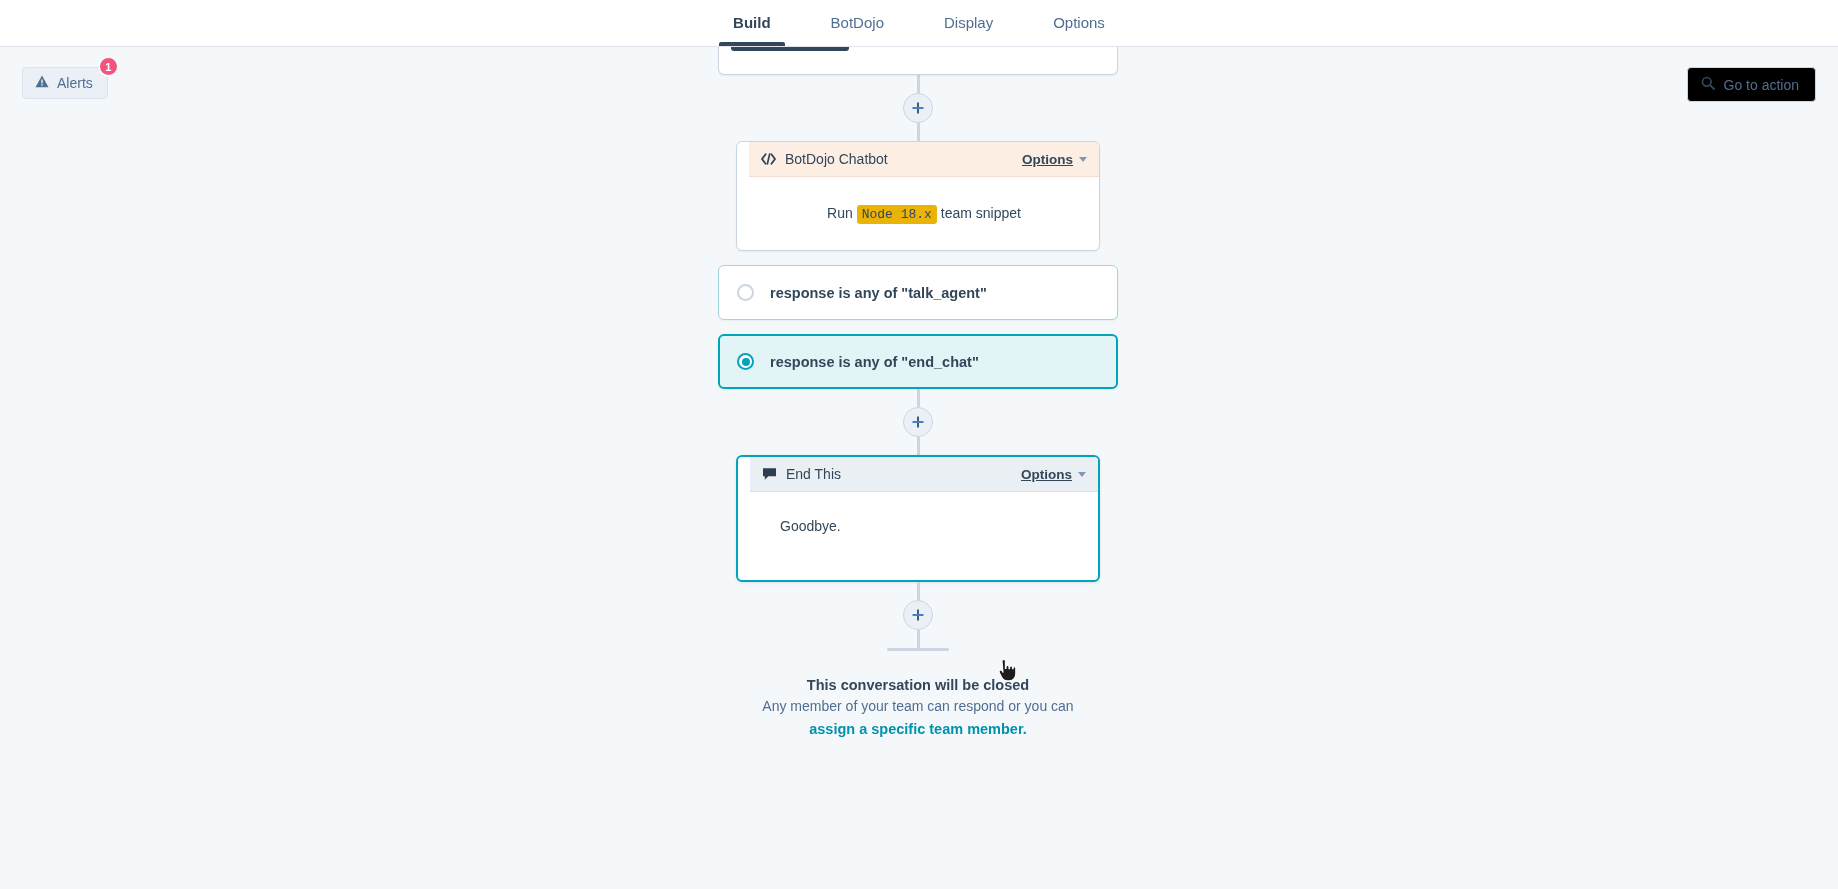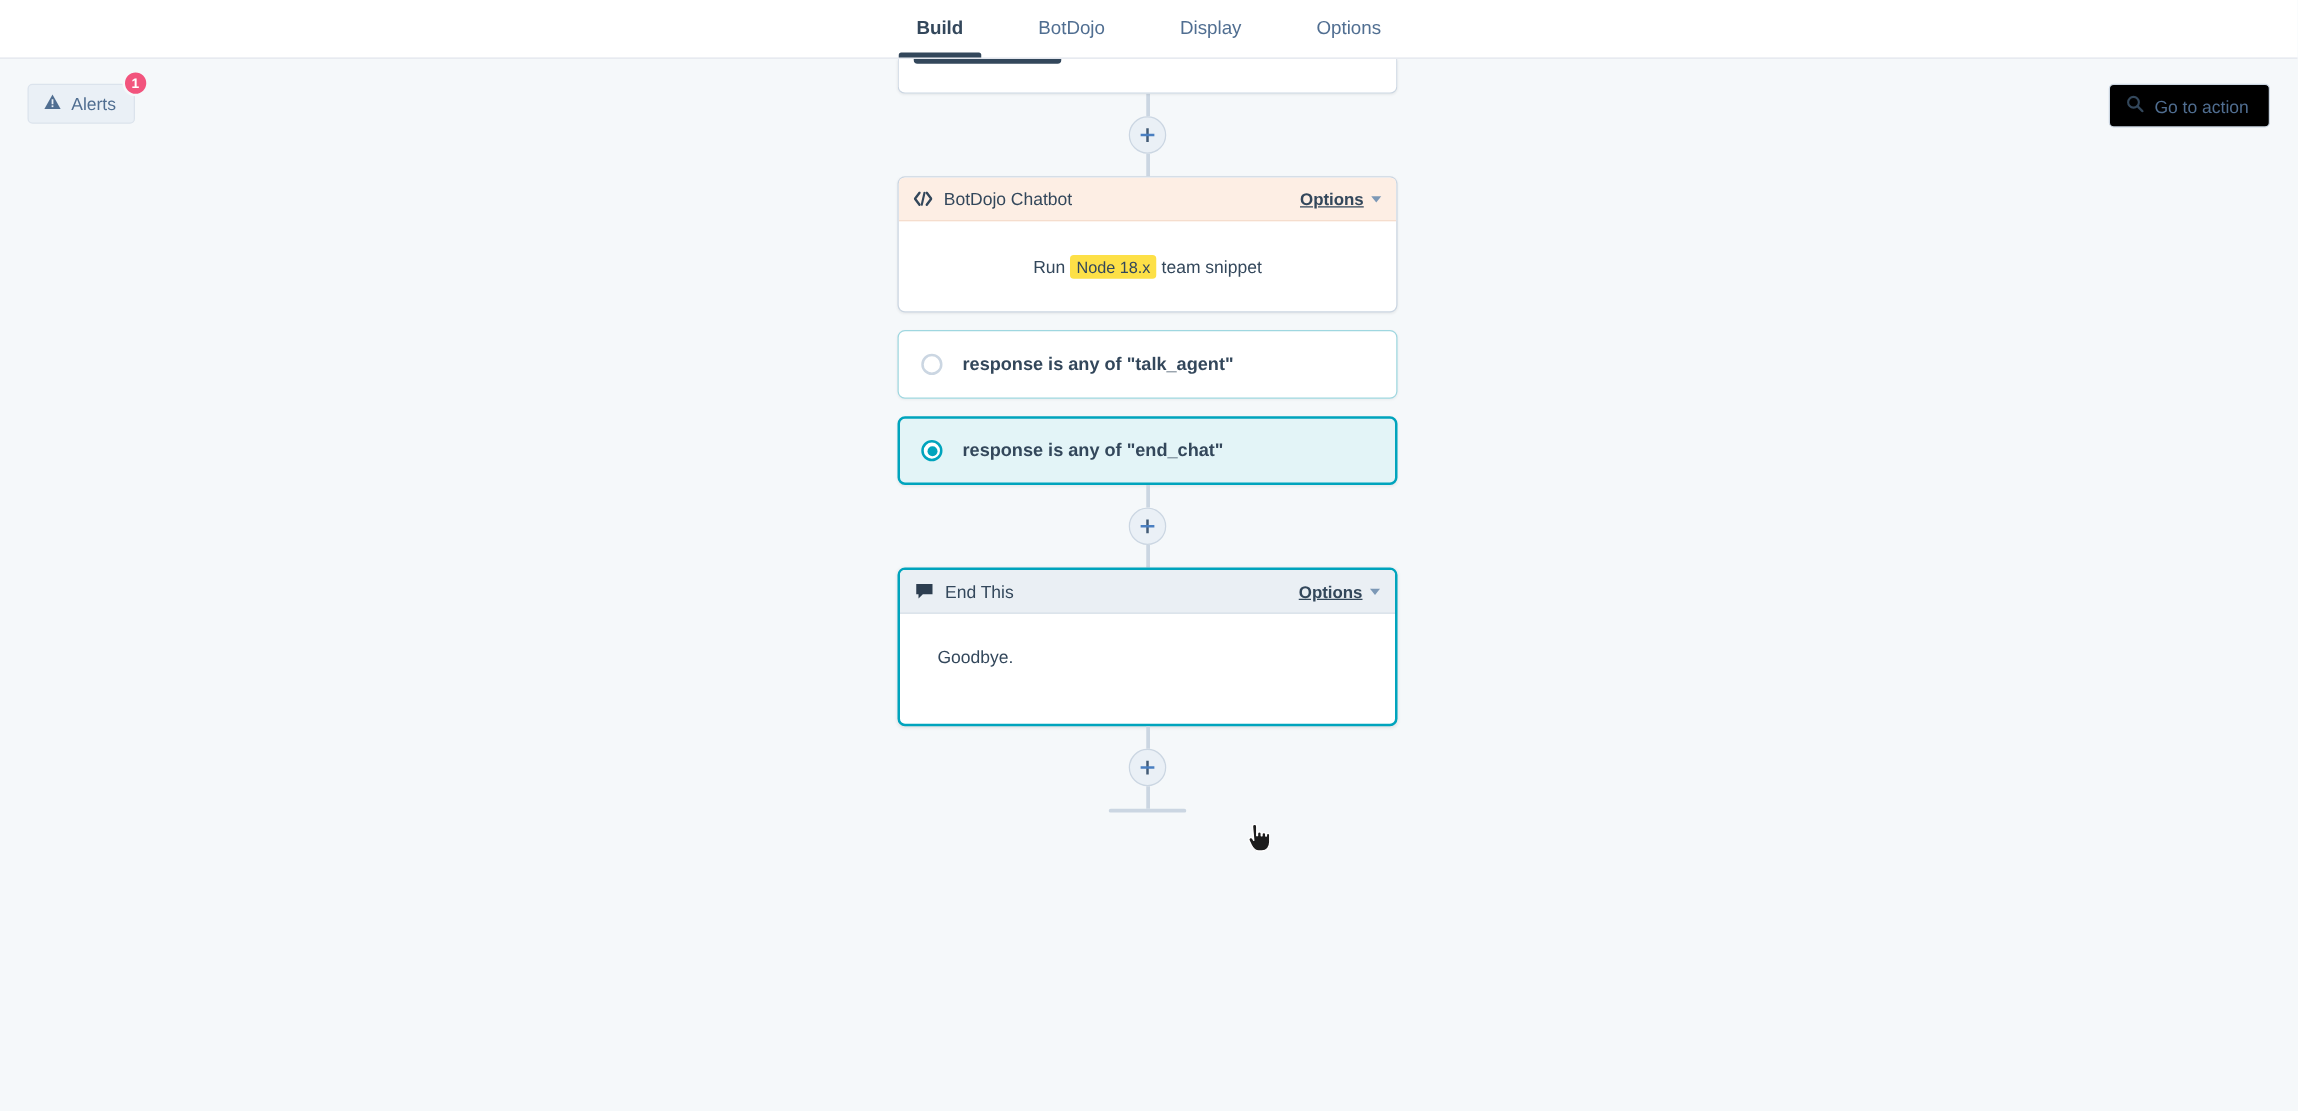--- a/index.html
+++ b/index.html
@@ -160,26 +160,27 @@
 
   .end-cap {
     width: 62px;
     height: 3px;
     background: #cbd6e2;
     border-radius: 2px;
   }
 
   
   .card {
-    width: 400px;
+    width: 364px;
     background: #ffffff;
     border: 1px solid #cbd6e2;
     border-radius: 6px;
     box-shadow: 0 1px 2px rgba(0,0,0,0.06);
     overflow: hidden;
+    padding-left: 12px;
   }
   .card.selected {
     border: 2px solid #00a4bd;
     box-shadow: 0 1px 3px rgba(0,0,0,0.09);
   }
   .card-header {
     display: flex;
     align-items: center;
     justify-content: space-between;
     padding: 9px 12px;
@@ -216,22 +217,22 @@
   .card-body {
     padding: 22px 16px;
     font-size: 14px;
     color: #33475b;
     min-height: 60px;
   }
   .card-body.centered { text-align: center; padding: 28px 16px; }
   .card-body.left { text-align: left; padding: 26px 18px 46px 30px; }
 
   code.inline {
-    font-family: Liberation Sans, sans-serif;
-    background: #fde047;
+    font-family: Liberation Mono, monospace;
+    background: #eab308;
     border-radius: 3px;
     padding: 2px 5px;
     font-size: 13px;
     color: #33475b;
   }
 
   
   .clipped-card {
     width: 400px;
     height: 28px;
@@ -466,20 +467,25 @@
     <div class="connector conn-short"></div>
     <div class="plus-btn">
       <svg width="14" height="14" viewBox="0 0 14 14">
         <line x1="7" y1="1.5" x2="7" y2="12.5" stroke="#425b76" stroke-width="2"></line>
         <line x1="1.5" y1="7" x2="12.5" y2="7" stroke="#4a7fc1" stroke-width="2"></line>
       </svg>
     </div>
     <div class="connector conn-short"></div>
     <div class="end-cap"></div>
 
+    <div class="footer-note">
+      <span class="footer-title">This conversation will be closed</span>
+      <span class="footer-sub">Any member of your team can respond or you can</span>
+      <a class="footer-link">assign a specific team member.</a>
+    </div>
 
   </div>
 
   <div class="cursor">
     <svg width="20" height="24" viewBox="0 0 20 24">
       <path d="M6 2.2 c0-1 0.8-1.7 1.7-1.7 c0.9 0 1.7 0.8 1.7 1.7 v7.3 h0.6 v-1.6 c0-0.8 0.7-1.4 1.5-1.4 c0.8 0 1.5 0.6 1.5 1.4 v1.7 h0.6 v-1.2 c0-0.8 0.7-1.4 1.5-1.4 c0.8 0 1.5 0.6 1.5 1.4 v1.4 h0.5 v-0.8 c0-0.8 0.6-1.3 1.3-1.3 c0.8 0 1.4 0.6 1.4 1.3 v5.6 c0 4-2.4 7.2-6.3 7.2 h-2.4 c-3.4 0-4.6-1.8-6-4.6 l-1.8-3.7 c-0.5-1 0-2.1 1-2.4 c0.7-0.2 1.5 0.1 1.9 0.8 l0.8 1.4 Z" fill="#1d1d1d" stroke="#ffffff" stroke-width="1.1" stroke-linejoin="round"></path>
     </svg>
   </div>
 
 </div>

